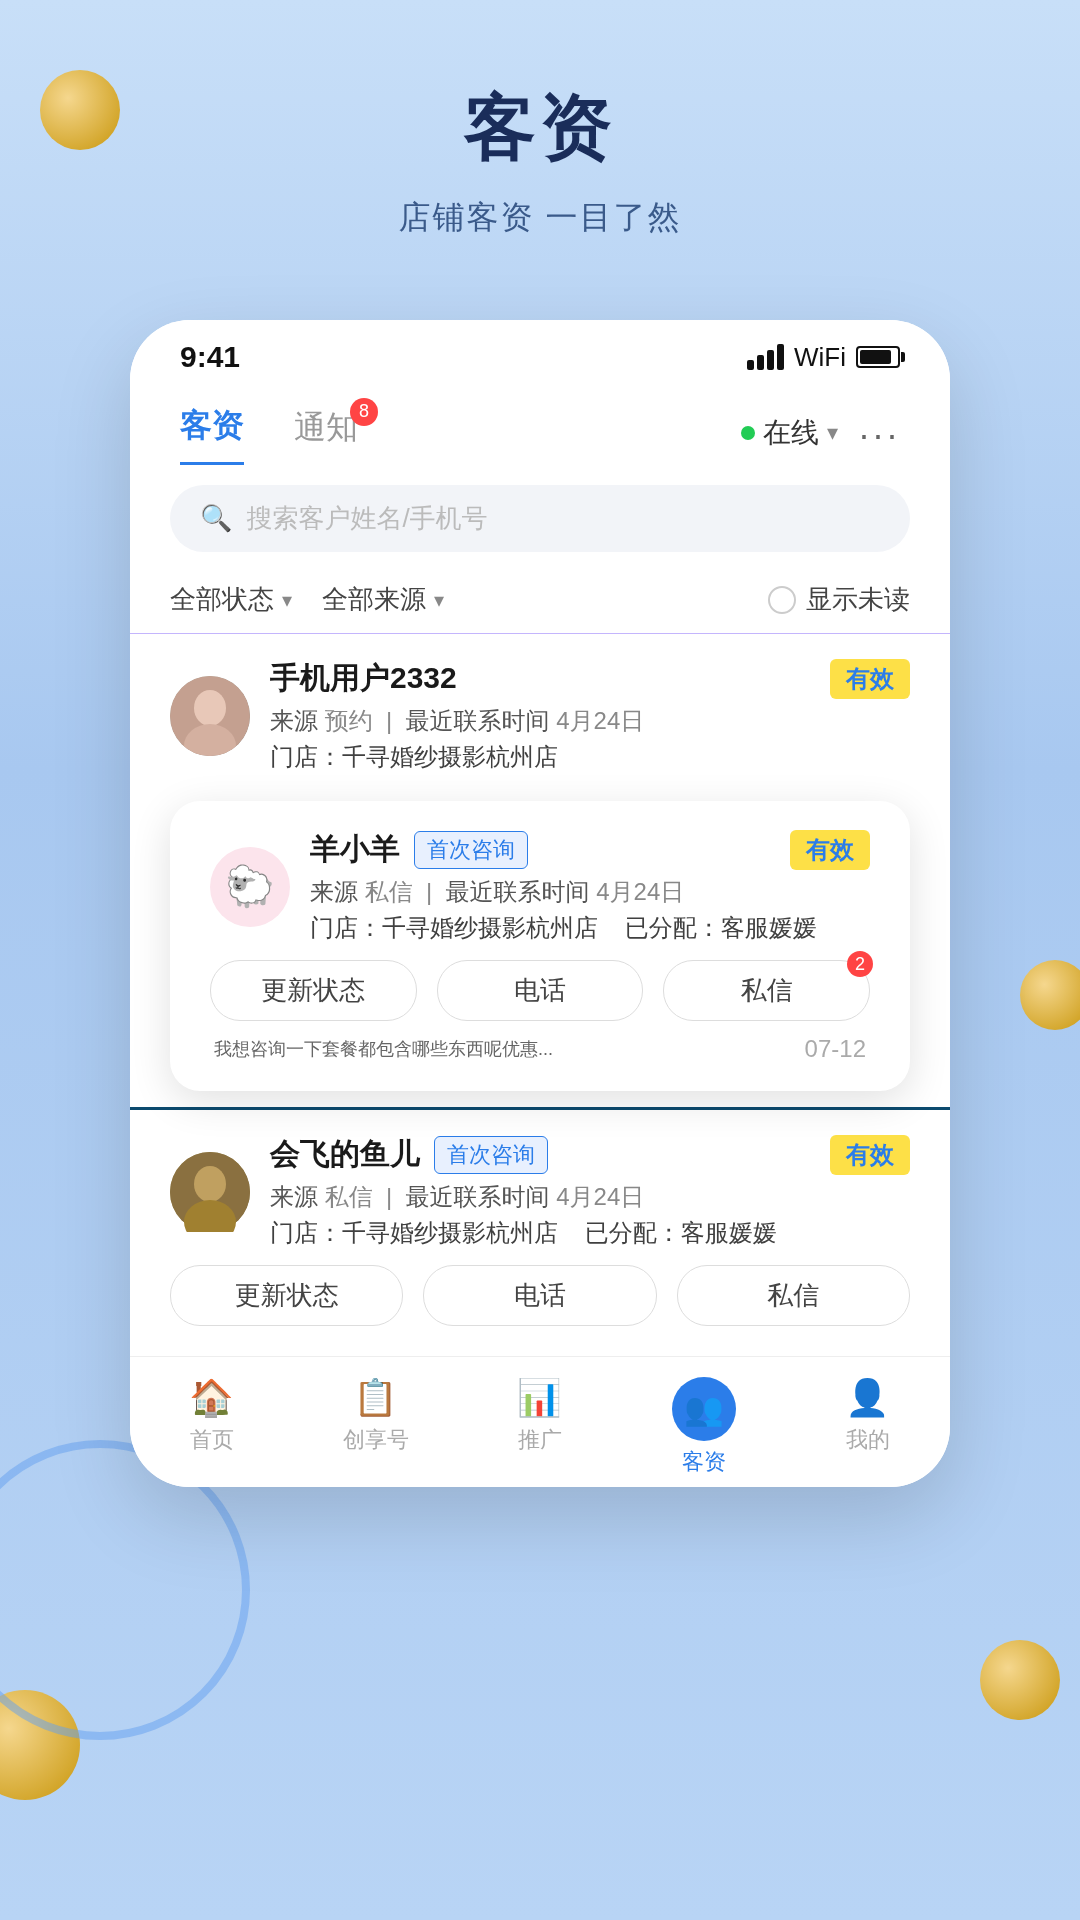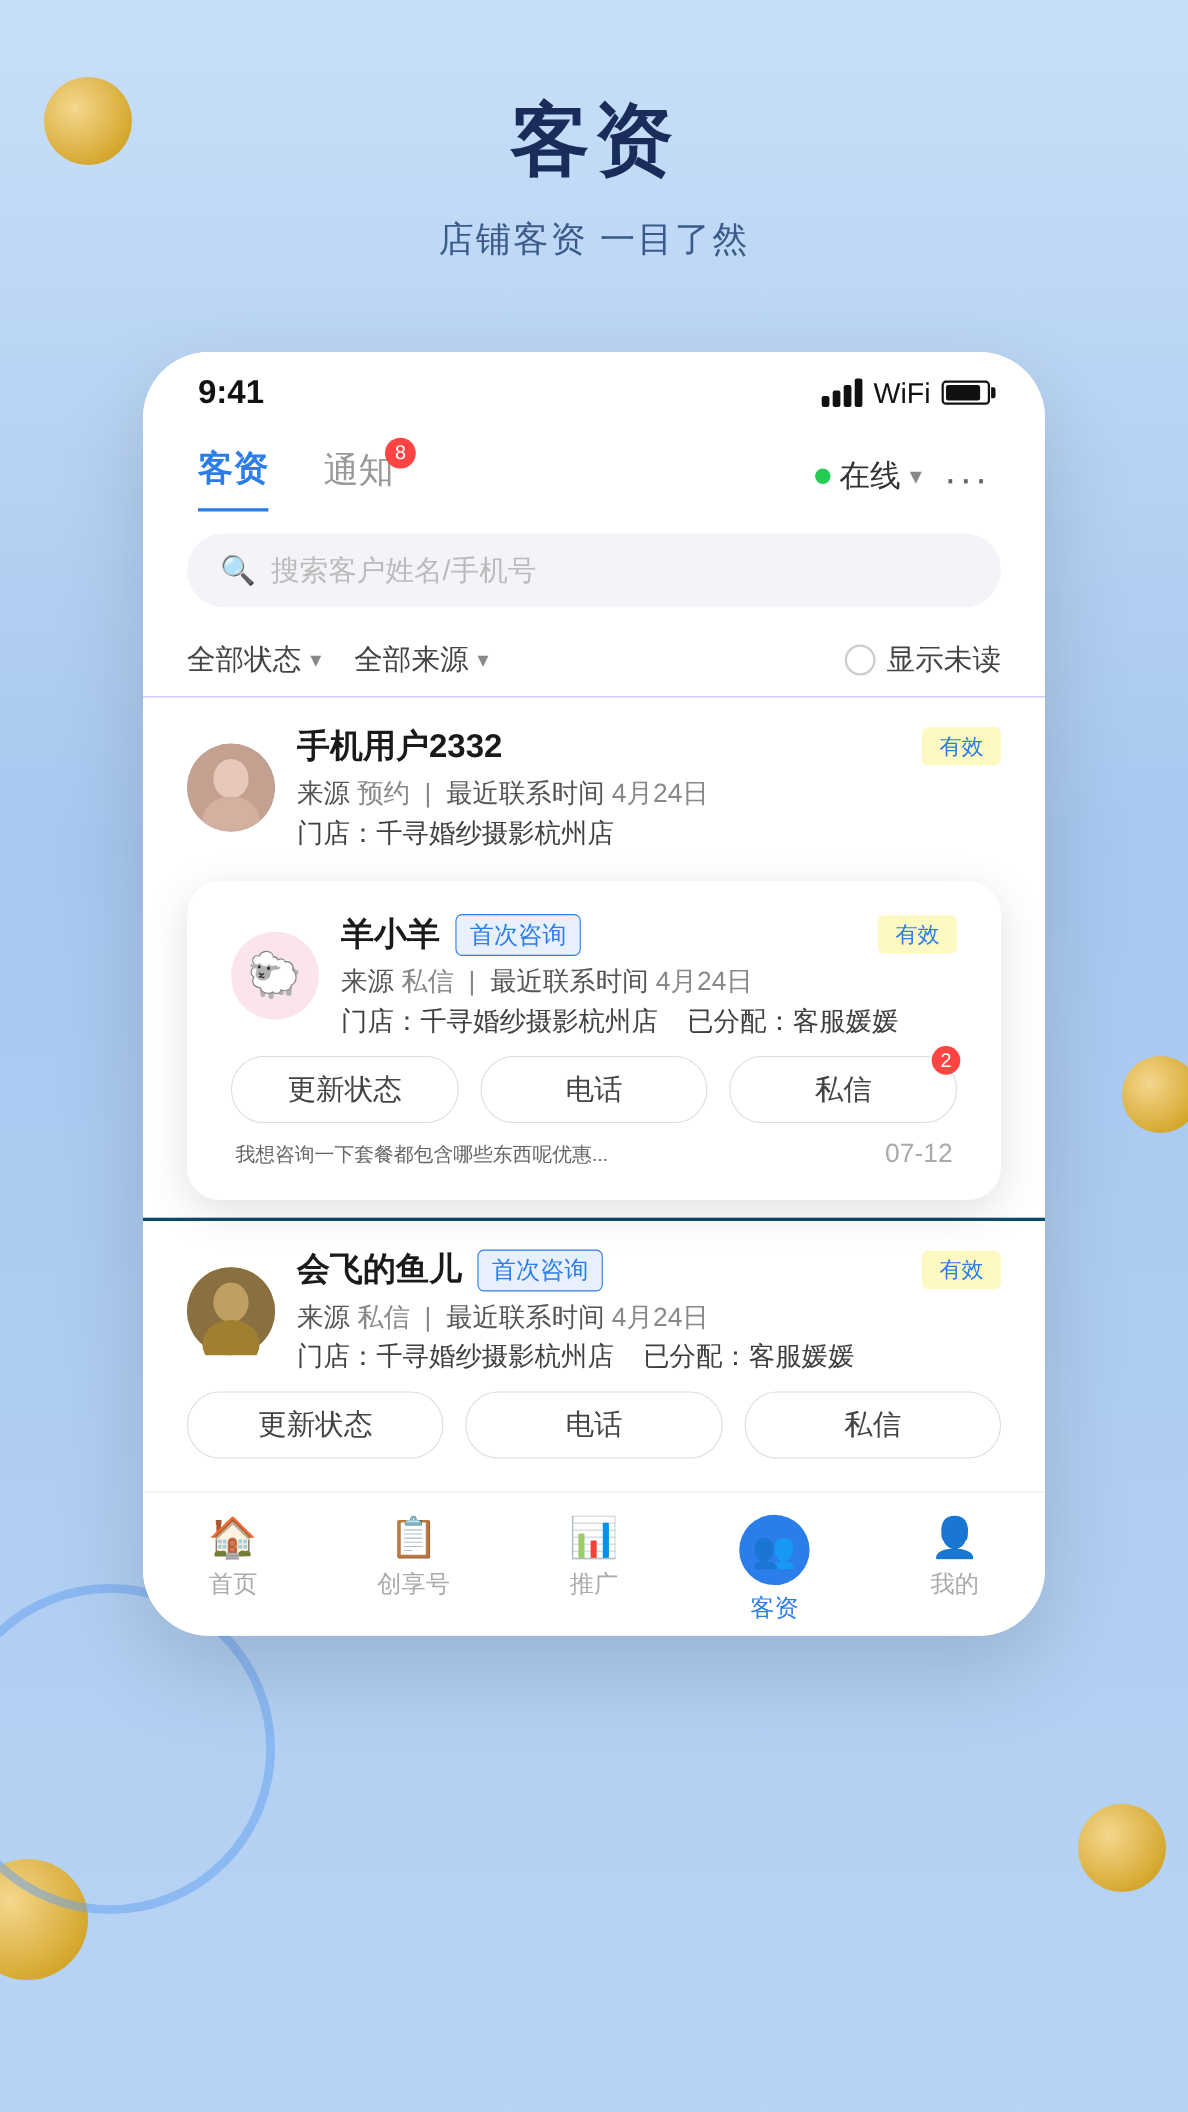--- a/index.html
+++ b/index.html
@@ -278,25 +278,26 @@
     .tag-first {
       background: #e8f0fe;
       color: #2b7de9;
       font-size: 22px;
       padding: 3px 12px;
       border-radius: 6px;
       border: 1px solid #2b7de9;
     }
     .tag-valid {
       margin-left: auto;
-      background: #fef9c3;
+      background: #fde047;
       color: #2b7de9;
-      font-size: 20px;
+      font-size: 24px;
       padding: 4px 16px;
       border-radius: 6px;
+      font-weight: bold;
     }
     .customer-meta {
       font-size: 24px;
       color: #888;
       margin-bottom: 4px;
     }
     .customer-meta span {
       color: #555;
     }
     .customer-store {

